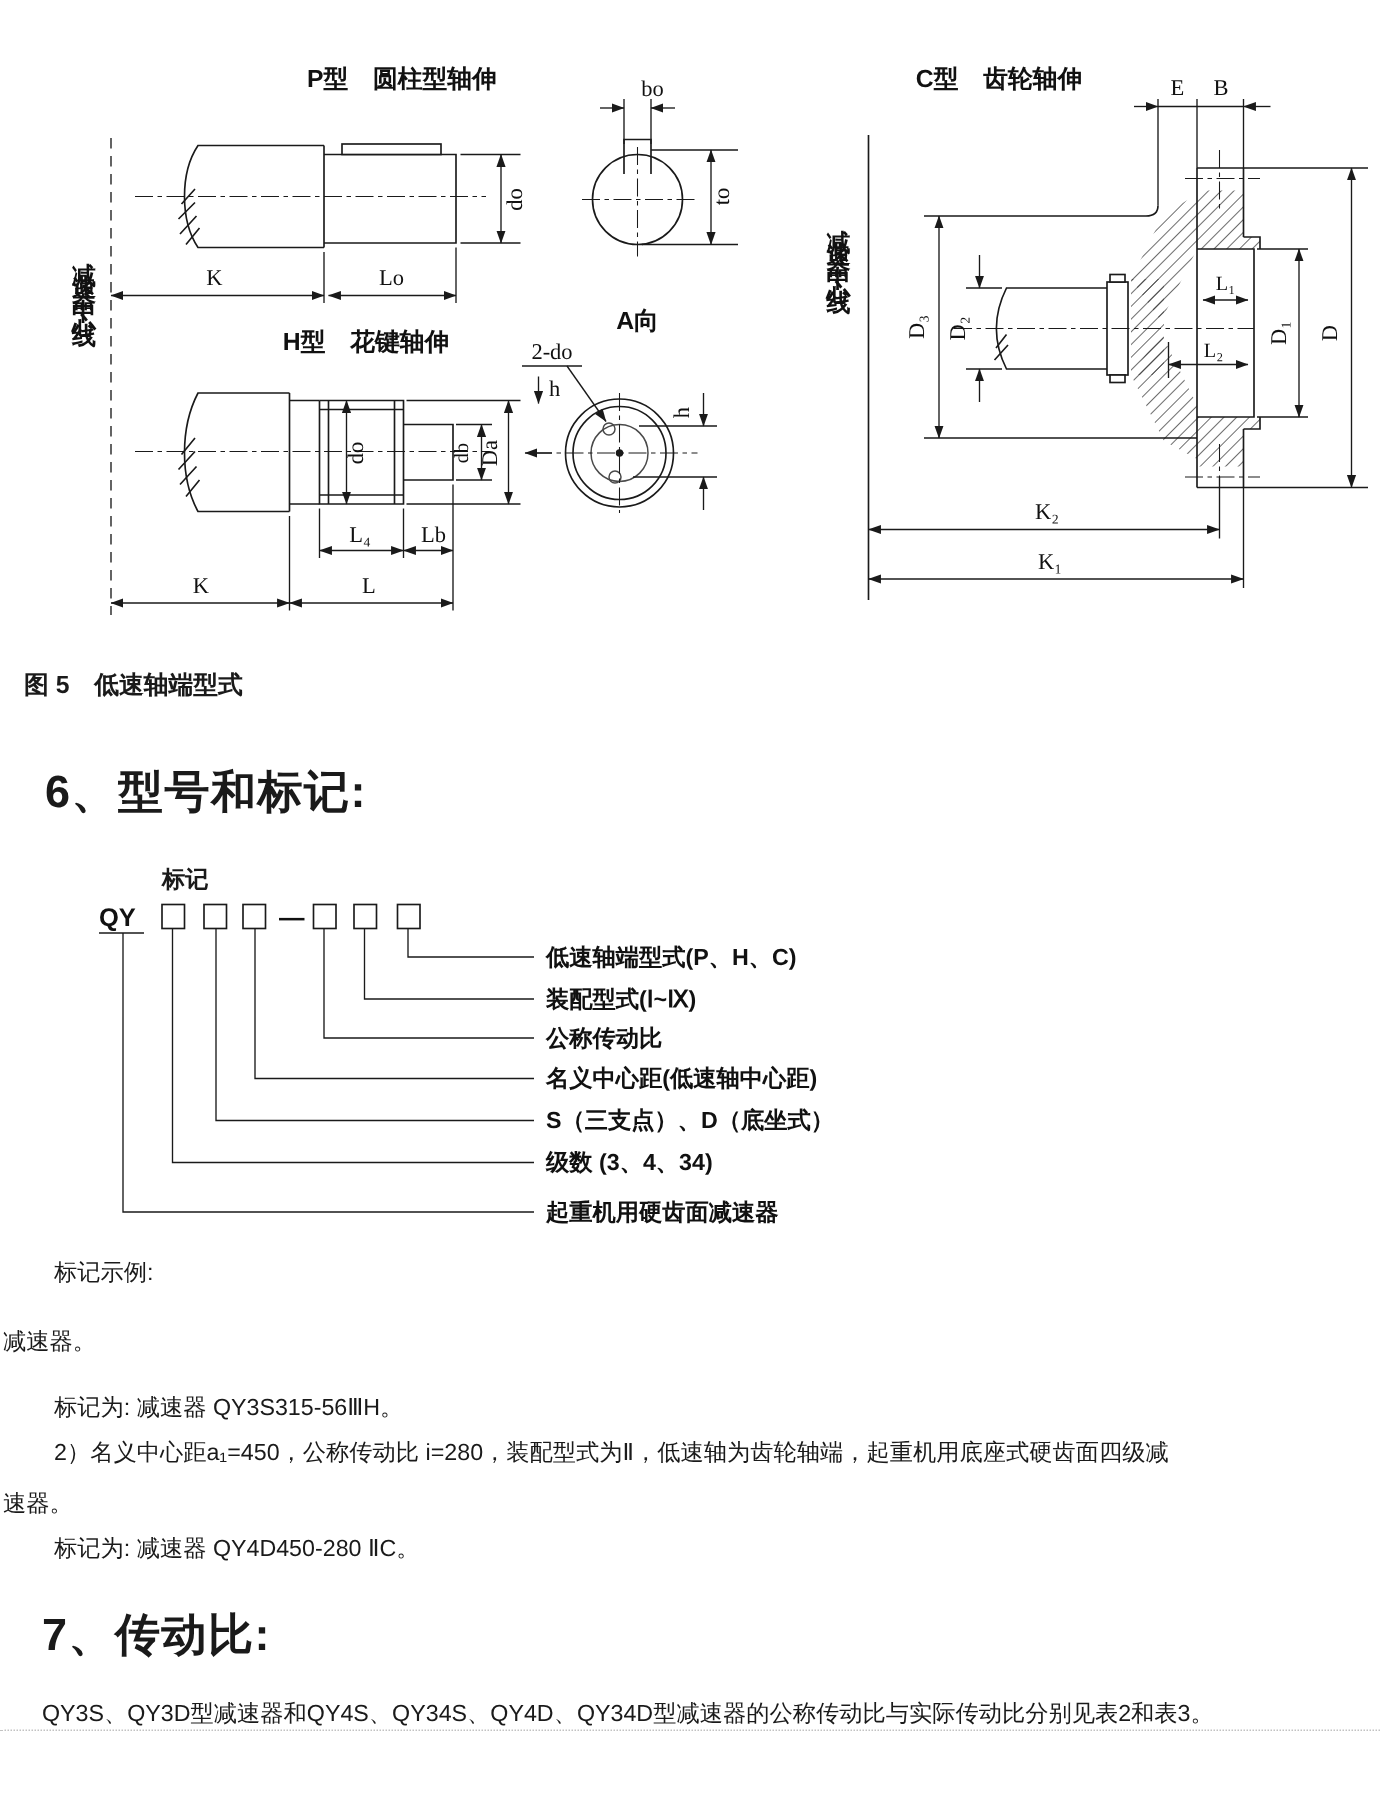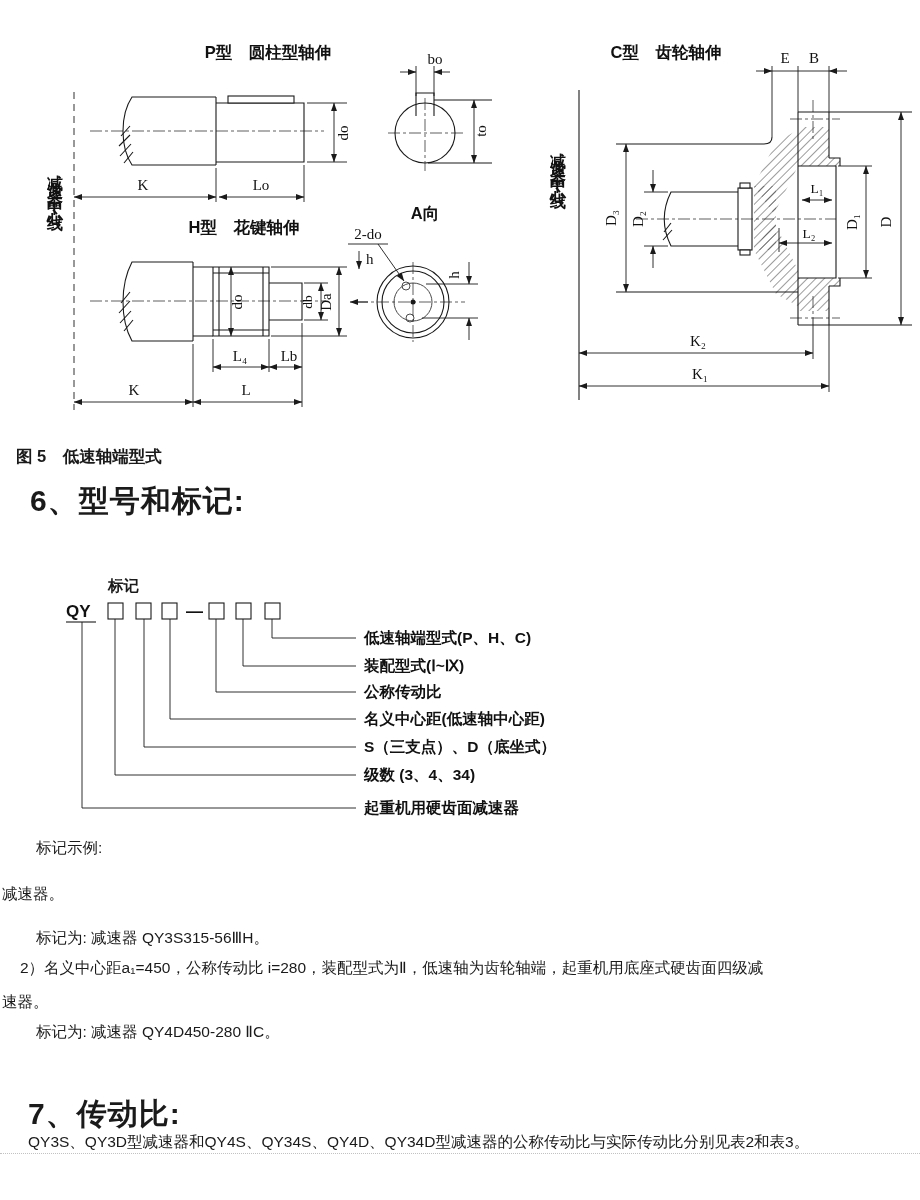--- a/index.html
+++ b/index.html
@@ -163,21 +163,21 @@
         <line class="dim" x1="563" y1="386" x2="813" y2="386" marker-start="url(#ar)" marker-end="url(#ar)"></line>
         <text x="684" y="379" text-anchor="middle">K₁</text>
       </g>
     </svg>
 
     <div class="vtext" style="left:28px;top:162px;">减速器中心线</div>
     <div class="vtext" style="left:531px;top:140px;">减速器中心线</div>
     <div class="caption">图 5　低速轴端型式</div>
   </div>
 
-  <h2 class="h-big" style="top:481px;left:30px;">6、型号和标记:</h2>
+  <h2 class="h-big" style="top:508px;left:30px;">6、型号和标记:</h2>
   <div class="body-line" style="top:576px;left:64px;font-weight:600;margin-left:44px;">标记</div>
 
   <svg class="abs" style="top:595px;left:0;" width="920" height="235" viewBox="0 0 920 235">
     <g>
       <text class="code" x="66" y="22">QY</text>
       <line class="ln" x1="66" y1="27" x2="96" y2="27"></line>
       <rect class="wr" x="108" y="8" width="15" height="16" stroke-width="1.4"></rect>
       <rect class="wr" x="136" y="8" width="15" height="16" stroke-width="1.4"></rect>
       <rect class="wr" x="162" y="8" width="15" height="16" stroke-width="1.4"></rect>
       <text class="code" x="186" y="22">—</text>
@@ -201,21 +201,21 @@
       <text class="lbl" x="364" y="129">名义中心距(低速轴中心距)</text>
       <text class="lbl" x="364" y="157">S（三支点）、D（底坐式）</text>
       <text class="lbl" x="364" y="185">级数 (3、4、34)</text>
       <text class="lbl" x="364" y="218">起重机用硬齿面减速器</text>
     </g>
   </svg>
 
   <div class="body-line" style="top:838px;left:36px;">标记示例:</div>
   <div class="body-line" style="top:884px;left:2px;">减速器。</div>
   <div class="body-line" style="top:928px;left:36px;">标记为: 减速器 QY3S315-56ⅢH。</div>
-  <div class="body-line" style="top:958px;left:20px;">2）名义中心距a₁=450，公称传动比 i=280，装配型式为Ⅱ，低速轴为齿轮轴端，起重机用底座式硬齿面四级减</div>
+  <div class="body-line" style="top:958px;left:36px;">2）名义中心距a₁=450，公称传动比 i=280，装配型式为Ⅱ，低速轴为齿轮轴端，起重机用底座式硬齿面四级减</div>
   <div class="body-line" style="top:992px;left:2px;">速器。</div>
   <div class="body-line" style="top:1022px;left:36px;">标记为: 减速器 QY4D450-280 ⅡC。</div>
 
-  <h2 class="h-big" style="top:1094px;left:28px;">7、传动比:</h2>
+  <h2 class="h-big" style="top:1070px;left:28px;">7、传动比:</h2>
   <div class="body-line" style="top:1132px;left:28px;">QY3S、QY3D型减速器和QY4S、QY34S、QY4D、QY34D型减速器的公称传动比与实际传动比分别见表2和表3。</div>
 
   <div class="divider"></div>
 </div>
 
 </body></html>

